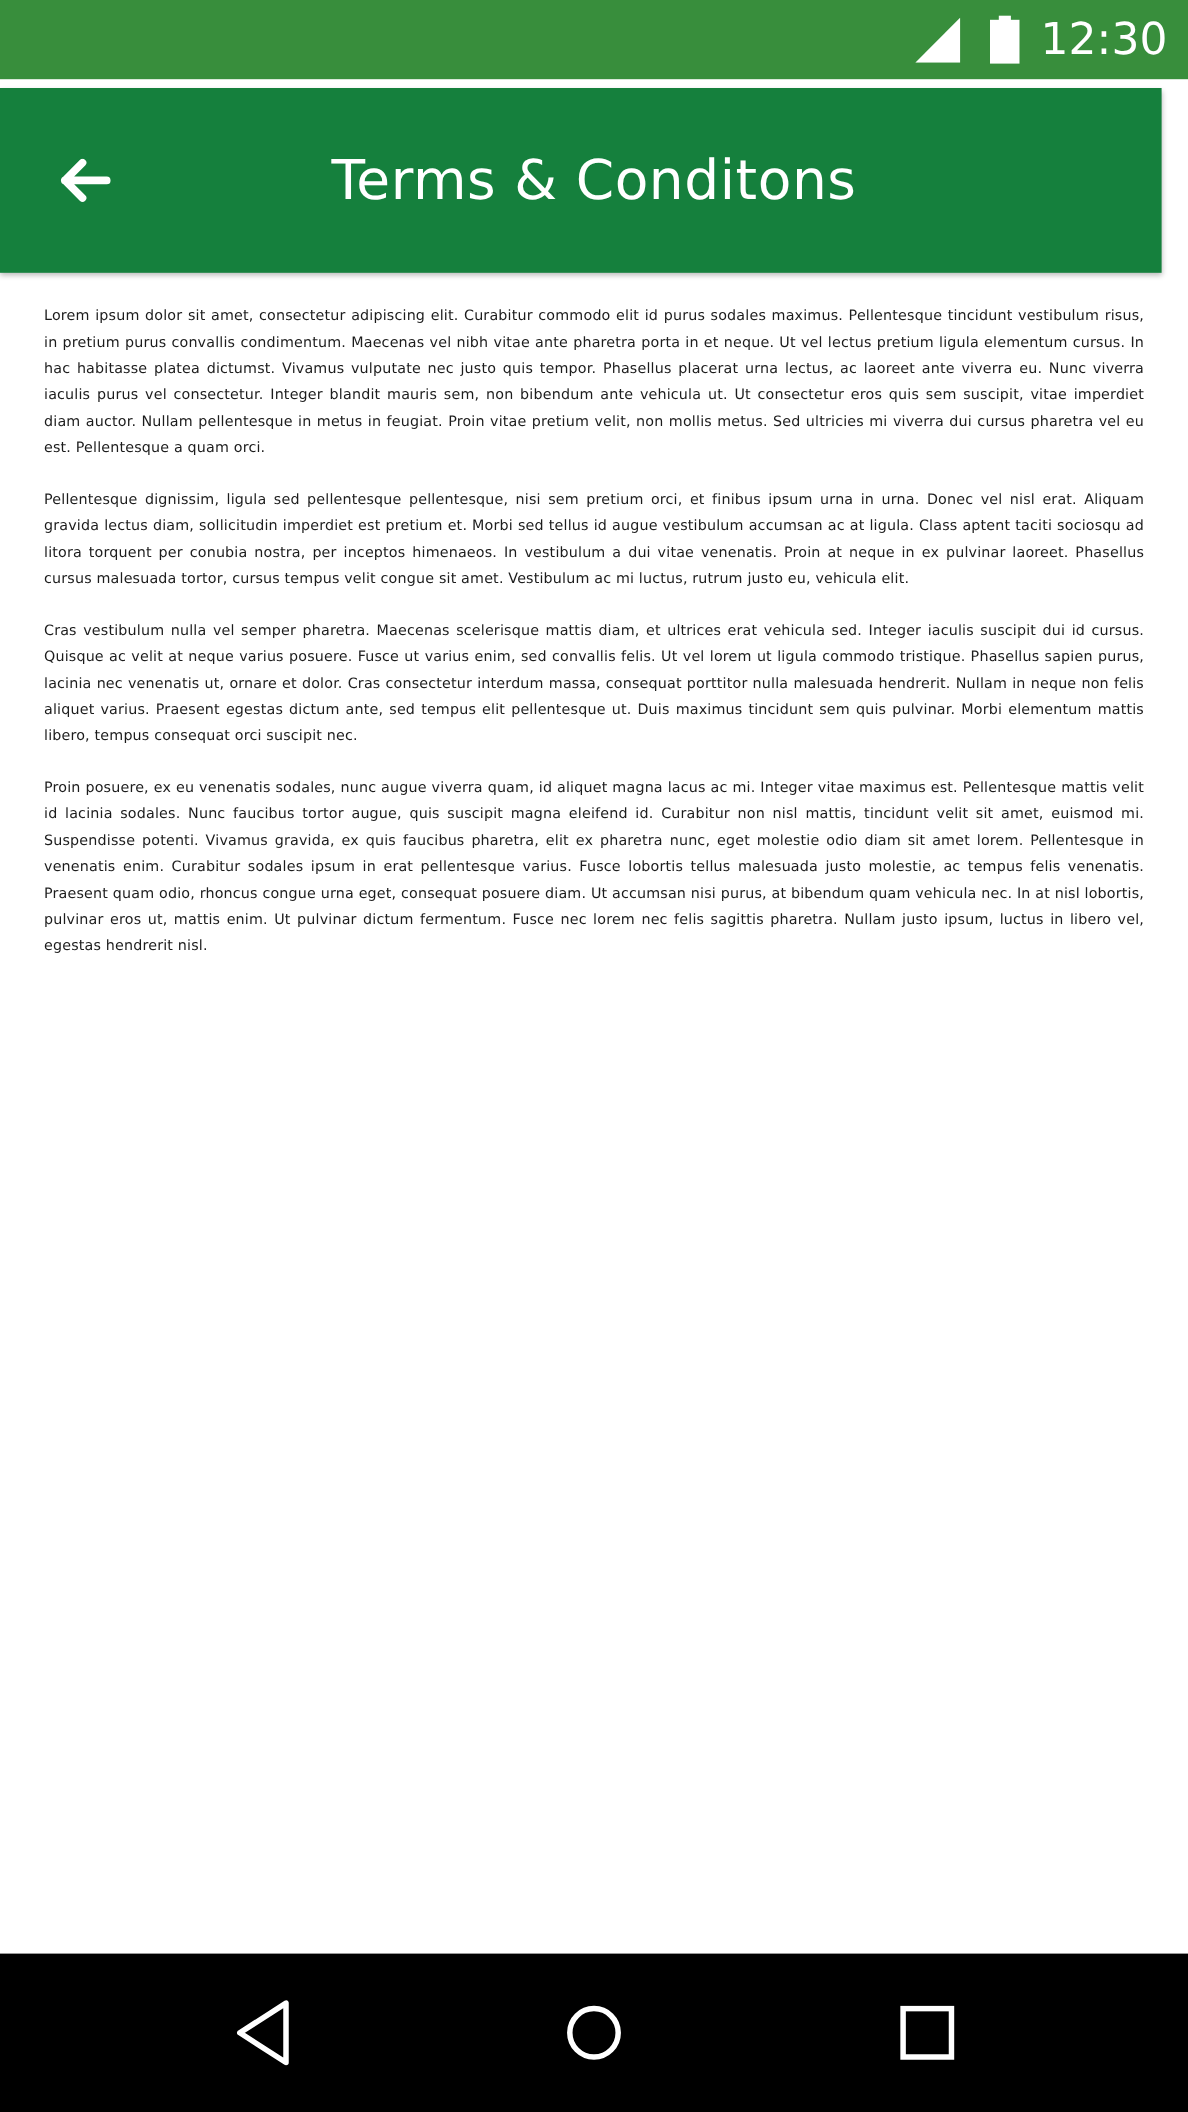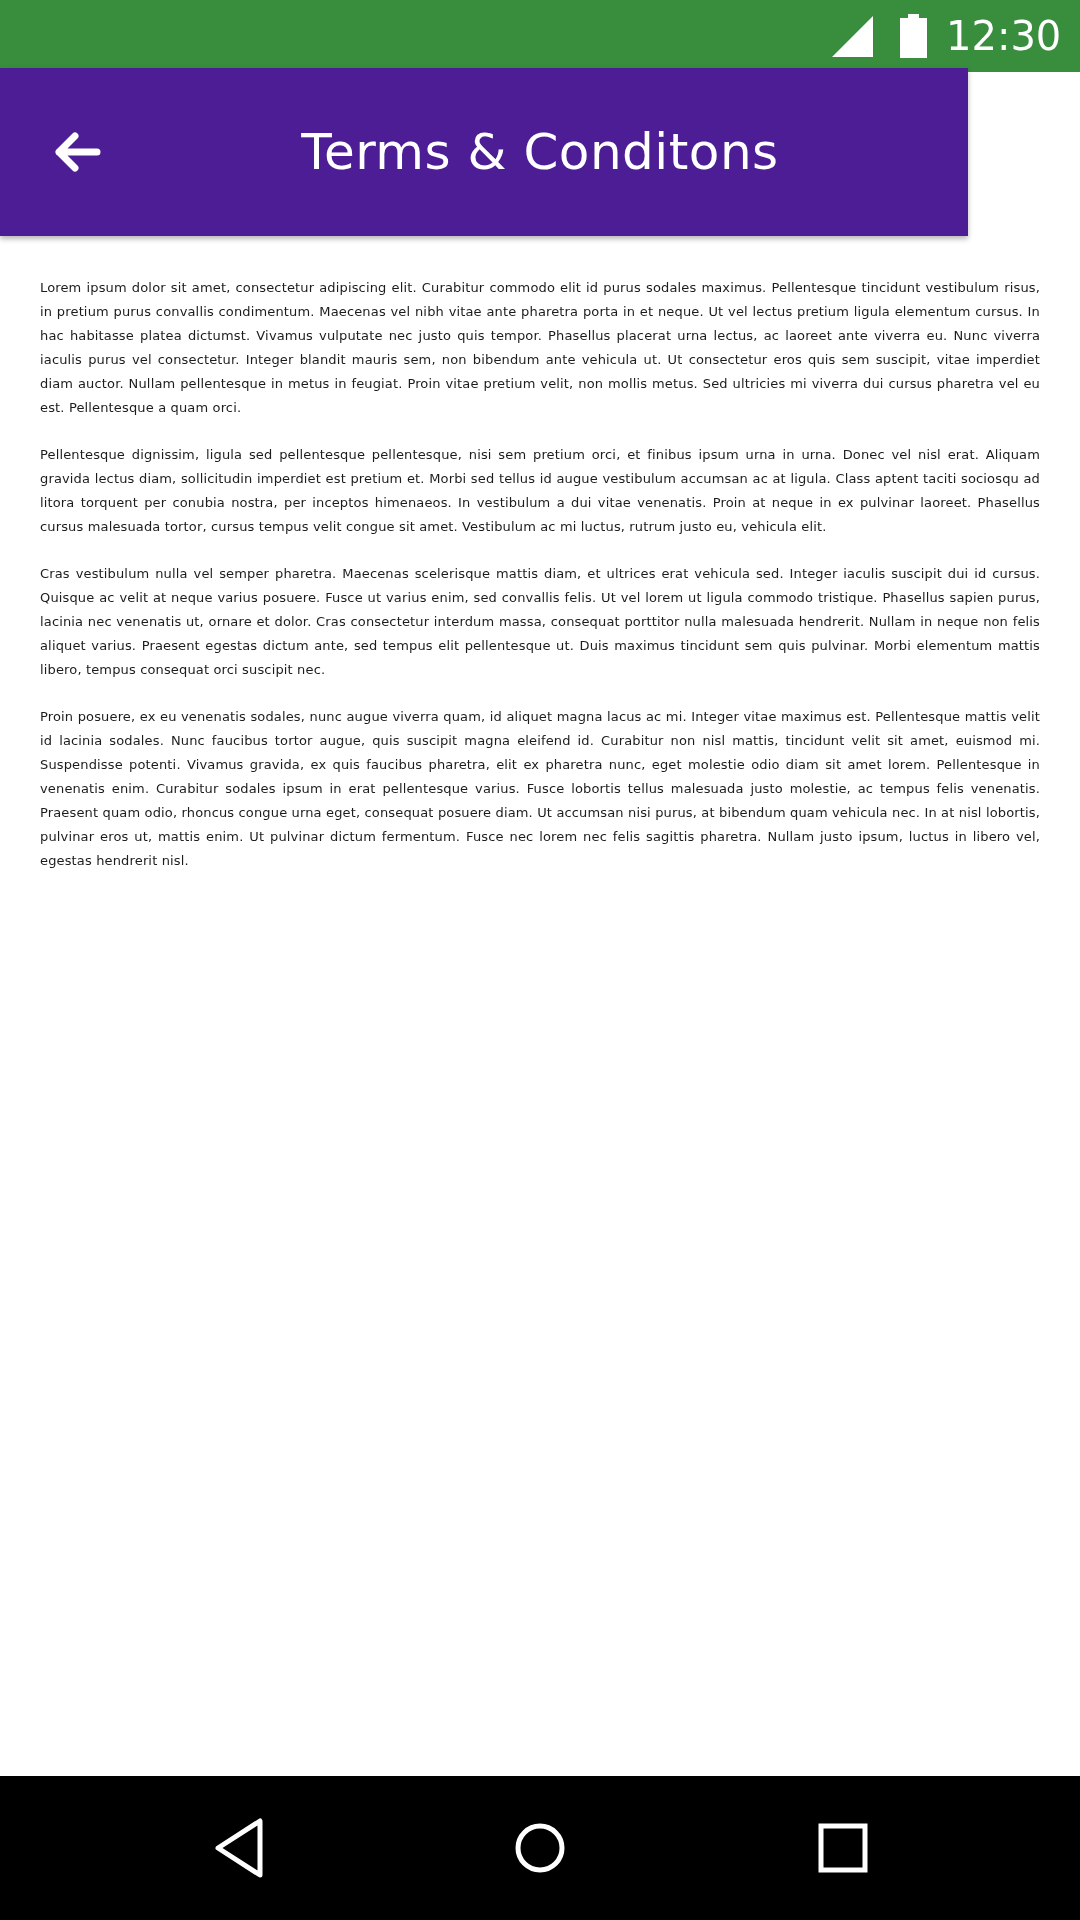--- a/index.html
+++ b/index.html
@@ -17,22 +17,22 @@
     }
     .status-bar .battery {
       position: absolute; left: 900px; top: 14px; width: 27px; height: 44px;
     }
     .status-bar .clock {
       position: absolute; left: 946px; top: 10px; height: 52px; line-height: 52px;
       color: #ffffff; font-size: 40px; font-family: "DejaVu Sans", sans-serif;
       letter-spacing: 0px;
     }
     .app-bar {
-      position: absolute; left: 0; top: 68px; width: 968px; height: 168px;
-      background: #4c1d95;
+      position: absolute; left: 0; top: 80px; width: 1056px; height: 168px;
+      background: #15803d;
       box-shadow: 0 3px 5px rgba(0,0,0,0.28);
       z-index: 2;
     }
     .app-bar .back-button {
       position: absolute; left: 40px; top: 48px; width: 76px; height: 72px;
       display: flex; align-items: center; justify-content: center; cursor: pointer;
     }
     .app-bar .title {
       position: absolute; left: 0; top: 0; width: 1080px; height: 168px;
       line-height: 168px; text-align: center; color: #ffffff;

